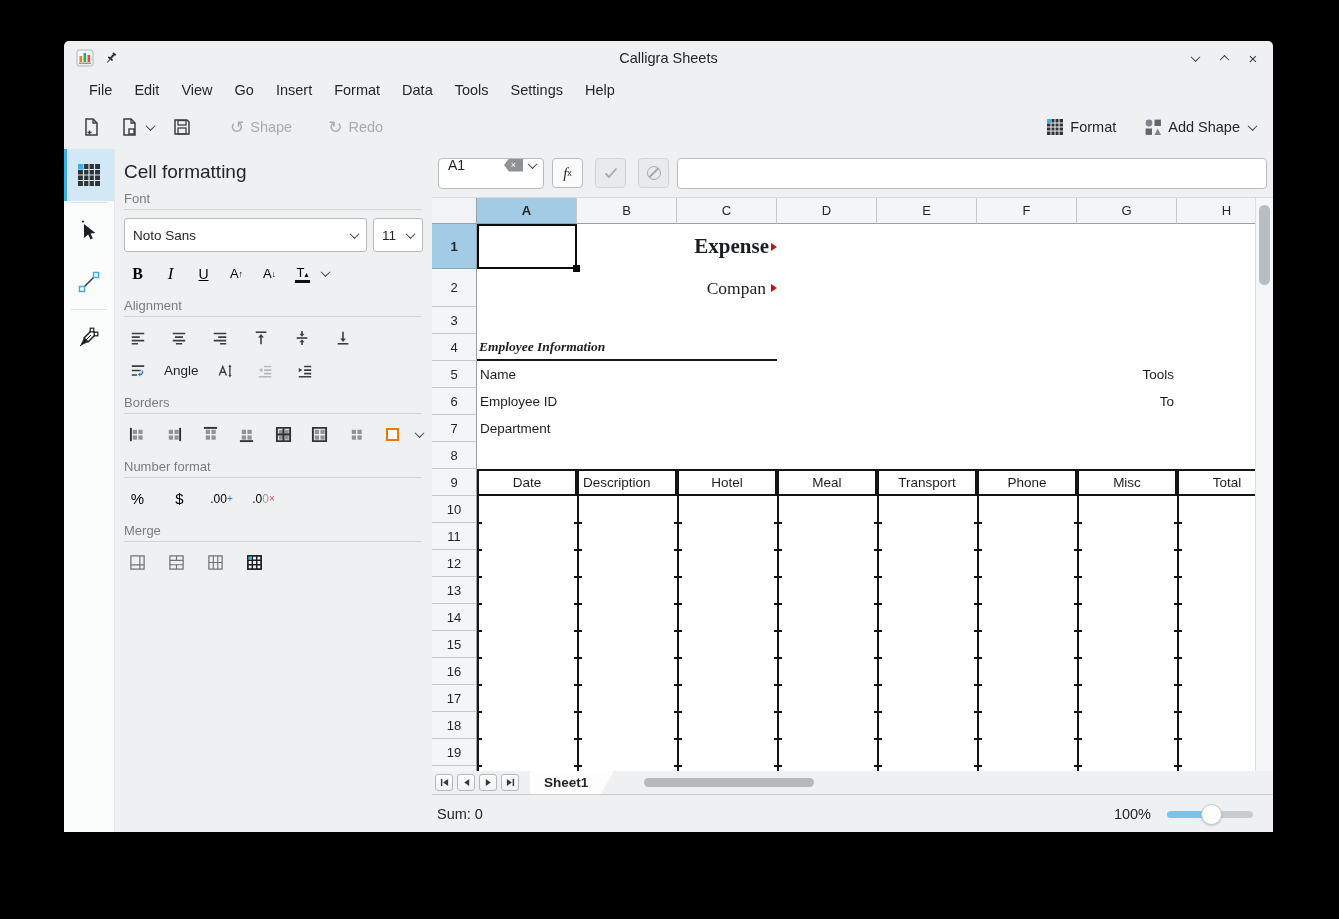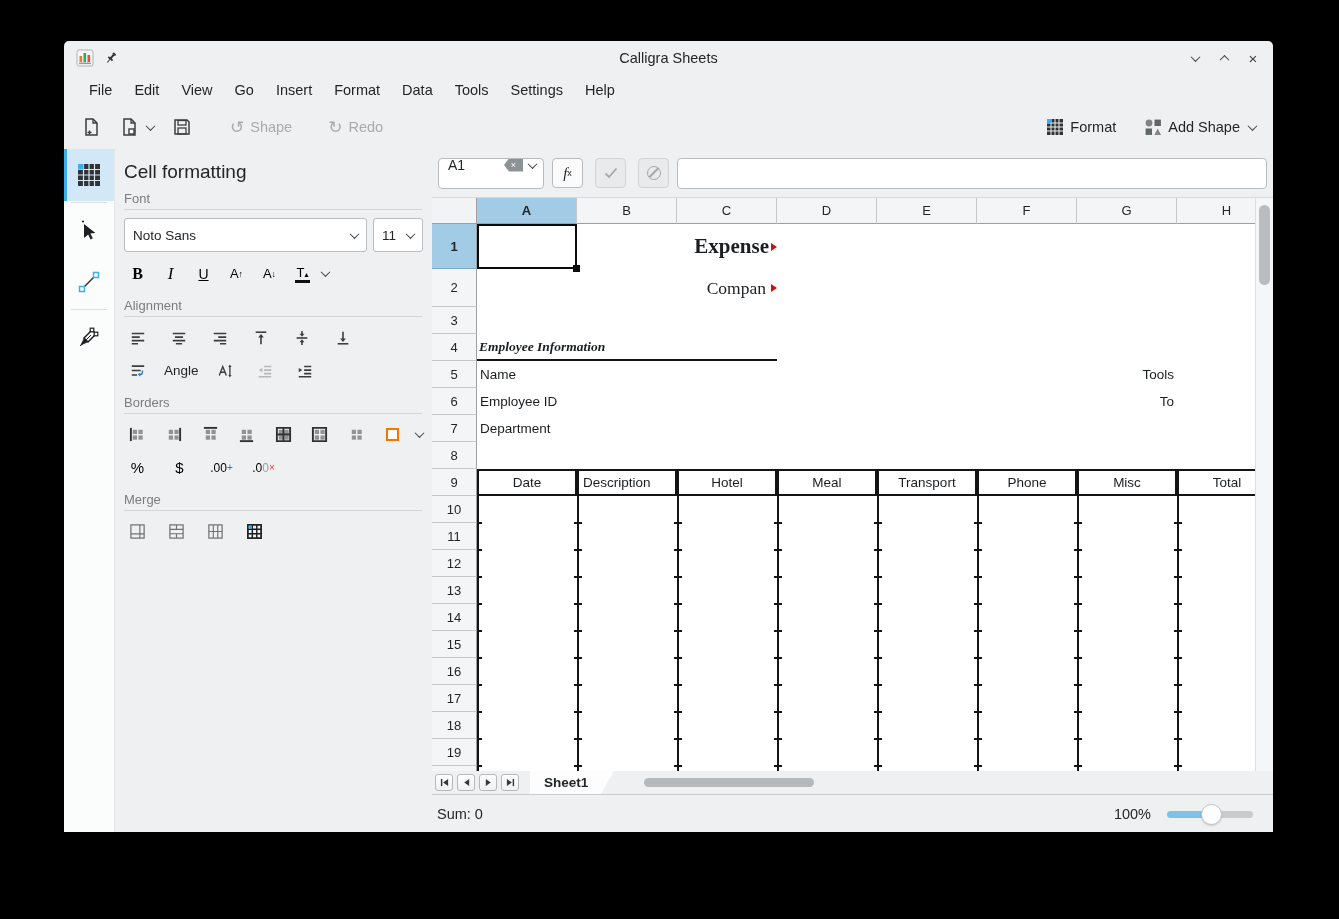--- a/index.html
+++ b/index.html
@@ -432,20 +432,21 @@
                 <rect x="10" y="10" width="4.5" height="4.5"></rect>
               </g>
             </svg>
           </div>
           <div class="icon-btn">
             <span style="width:13px;height:13px;border:2.5px solid #f67400;background:#fff;display:inline-block;"></span>
           </div>
           <span class="chev down"></span>
         </div>
 
+      <div class="sec-label" style="margin-top:12px;">Number format</div>
       <div class="prow" style="gap:15px; margin-top:8px;">
         <div class="icon-btn" style="font-size:15px;">%</div>
         <div class="icon-btn" style="font-size:15px;">$</div>
         <div class="icon-btn" style="font-size:12px;">.00<span style="color:#2980b9; font-size:10px; vertical-align:sub;">+</span></div>
         <div class="icon-btn" style="font-size:12px;">.0<span style="color:#9aa0a4;">0</span><span style="color:#da4453; font-size:10px; vertical-align:sub;">×</span></div>
       </div>
 
       <div class="sec-label" style="margin-top:12px;">Merge</div>
       <div class="prow" style="gap:12px; margin-top:8px;">
         <div class="icon-btn">

